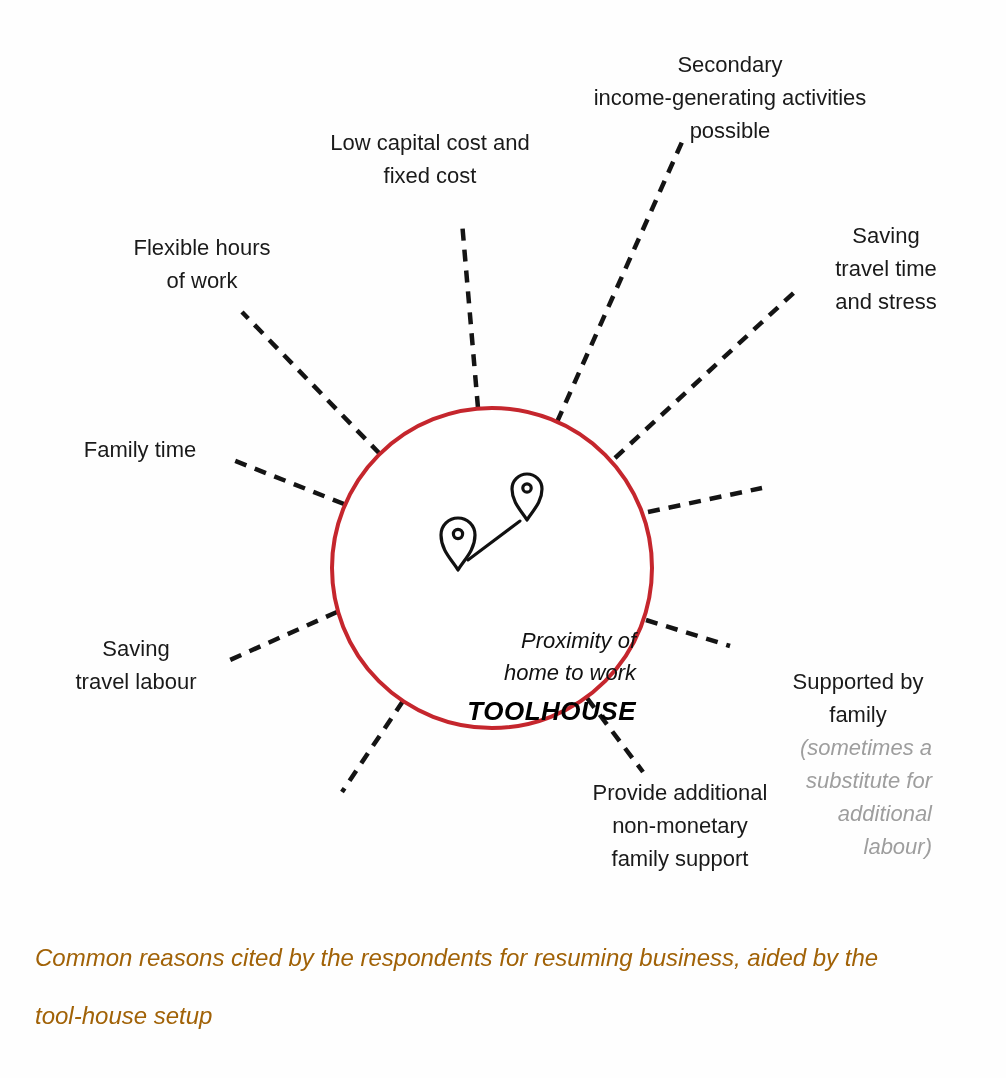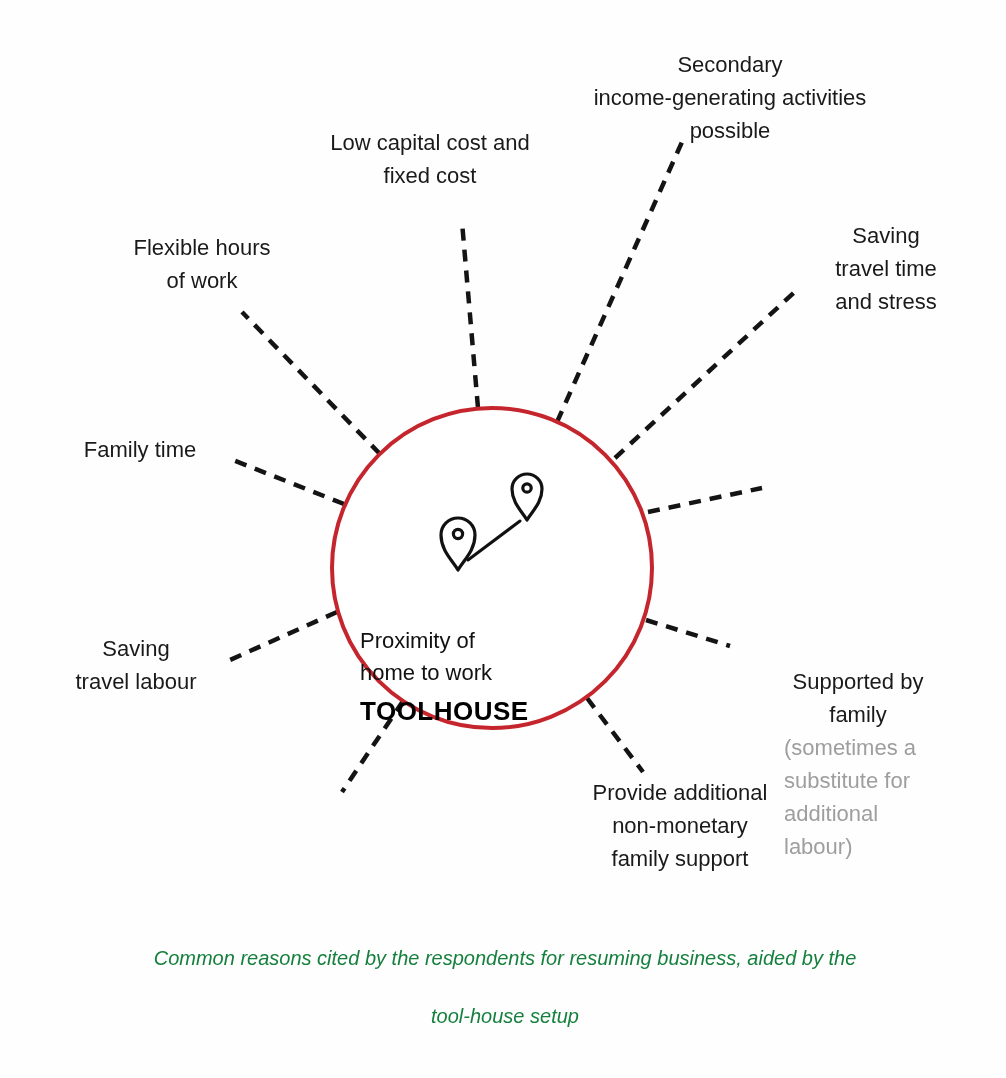--- a/index.html
+++ b/index.html
@@ -58,54 +58,56 @@
     white-space:pre-line;
     font-size:22px;
     line-height:1.5;
     color:var(--text);
   }
   .note{
     color:var(--muted);
     white-space:pre-line;
     font-size:22px;
     line-height:1.5;
-    text-align:left;
+    text-align:right;
+    font-style:italic;
   }
   .hub-text{
     position:absolute;
-    left:520px;
+    left:476px;
     top:592px;
     width:320px;
     transform:translateX(-50%);
-    text-align:left;
+    text-align:right;
     white-space:pre-line;
     font-size:22px;
     line-height:1.48;
     color:#111111;
+    font-style:italic;
   }
   .hub-title{
     display:block;
     font-size:26px;
     font-weight:bold;
     letter-spacing:0.5px;
     margin-top:2px;
     color:#000000;
     white-space:normal;
   }
   .caption{
     position:absolute;
     left:35px;
     top:929px;
     width:940px;
-    font-size:20px;
+    font-size:24px;
     font-style:italic;
     line-height:58px;
     white-space:pre-line;
-    color:#15803d;
-    text-align:center;
+    color:#a16207;
+    text-align:left;
   }
 </style>
 </head>
 <body>
 
 <div class="stage">
 
   <svg class="diagram-svg" viewBox="0 0 1006 1078" aria-hidden="true">
 
     <g>

